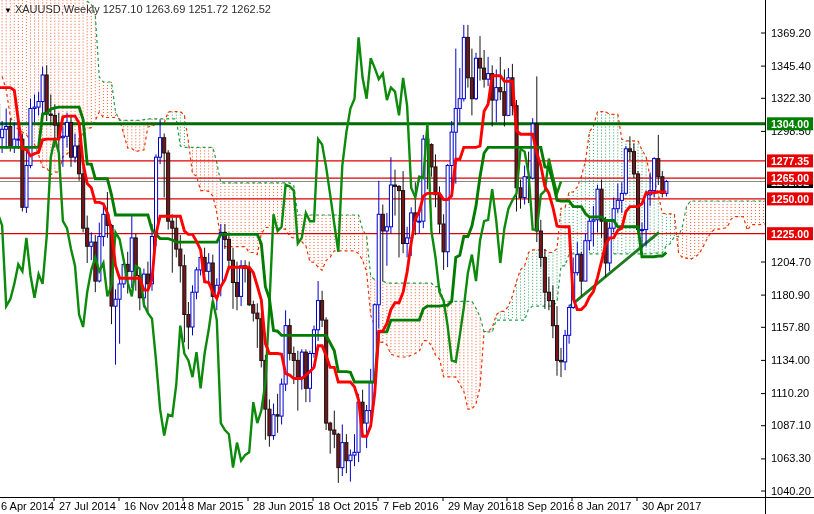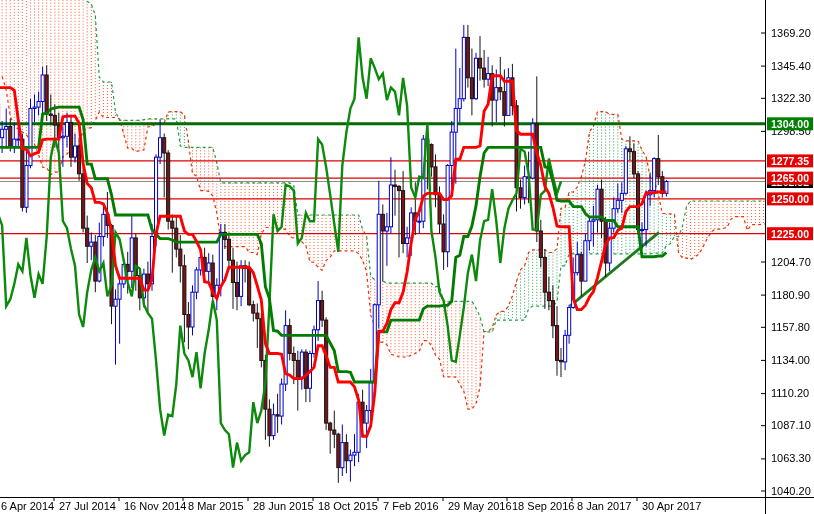--- a/index.html
+++ b/index.html
@@ -9,20 +9,24 @@
        white-space:nowrap;pointer-events:none;}
   .title-overlay .tri{font-size:8px;color:#000;margin-right:3px;}
   .title-overlay .sym{letter-spacing:0;}
   svg{display:block;}
   text{font-family:"Liberation Sans",sans-serif;}
 </style>
 </head>
 <body>
 
 <div class="app">
+  <div class="title-overlay">
+    <span class="tri">▼</span><span class="sym">XAUUSD,Weekly</span>
+    <span>1257.10 1263.69 1251.72 1262.52</span>
+  </div>
   <svg id="chart" width="814" height="514">
       <defs>
         <clipPath id="plot">
           <rect x="0" y="0" width="765" height="497"></rect>
         </clipPath>
       </defs>
       <rect x="0" y="0" width="814" height="514" fill="#FFFFFF"></rect>
       <g clip-path="url(#plot)">
         <g>
           <line x1="-1.9" y1="-92.7" x2="-1.9" y2="76.4" stroke="#FF5A2D" stroke-width="1" stroke-dasharray="1,2"></line>

